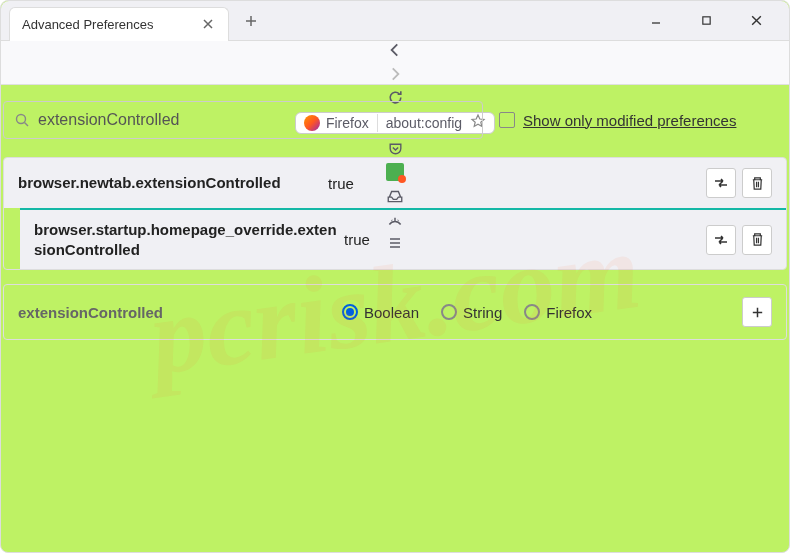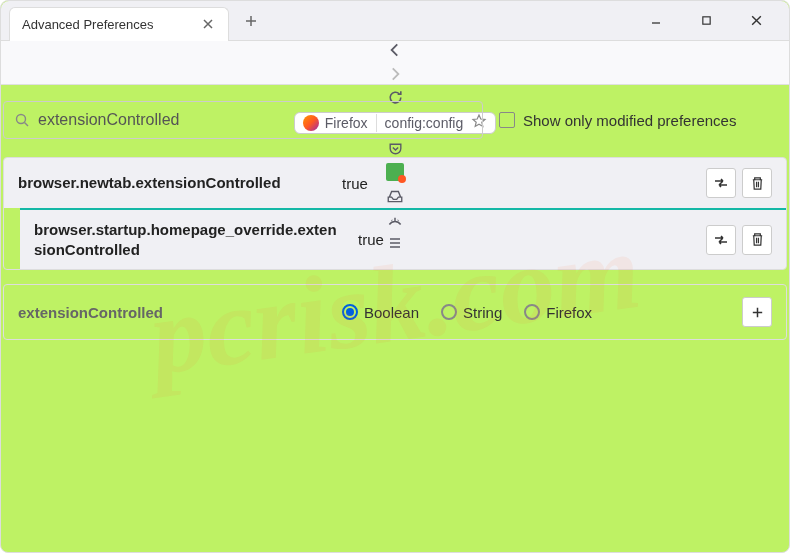--- a/index.html
+++ b/index.html
@@ -27,25 +27,25 @@
 .urlbar-star { color: #888; }
 .toolbar-icon { width: 32px; height: 32px; display: flex; align-items: center; justify-content: center; color: #5b5b66; cursor: pointer; border-radius: 4px; }
 .green-icon { color: #4caf50; background: #4caf50; width: 18px; height: 18px; border-radius: 2px; position: relative; }
 .green-icon::after { content:''; position:absolute; right:-2px; bottom:-2px; width:8px; height:8px; background:#ff5722; border-radius:50%; }
 
 .content { padding: 16px 2px; }
 .search-row { display: flex; align-items: center; gap: 16px; margin-bottom: 18px; }
 .search-box { flex: 1; display: flex; align-items: center; border: 1px solid #ccc; border-radius: 4px; height: 38px; padding: 0 10px; max-width: 480px; }
 .search-box svg { color: #888; flex-shrink: 0; }
 .search-input { border: none; outline: none; font-size: 16px; color: #555; flex: 1; margin-left: 8px; background: transparent; }
-.checkbox-row { display: flex; align-items: center; gap: 8px; font-size: 15px; color: #333; }
+.checkbox-row { display: flex; align-items: center; gap: 8px; font-size: 15px; color: #333; text-decoration: underline; }
 .checkbox { width: 16px; height: 16px; border: 1px solid #888; border-radius: 2px; }
 
 .pref-table { border: 1px solid #ddd; border-radius: 4px; overflow: hidden; margin-bottom: 14px; }
-.pref-row { display: flex; align-items: center; padding: 10px 14px; background: #f0f0f4; gap: 14px; }
+.pref-row { display: flex; align-items: center; padding: 10px 14px; background: #f0f0f4; gap: 0; }
 .pref-row + .pref-row { border-top: 2px solid #14b8a6; margin-left: 16px; }
 .pref-name { font-weight: 700; font-size: 15px; color: #222; width: 310px; word-break: break-all; line-height: 1.3; }
 .pref-value { font-weight: 400; font-size: 15px; color: #222; flex: 1; }
 .pref-actions { display: flex; gap: 6px; }
 .icon-btn { width: 30px; height: 30px; display: flex; align-items: center; justify-content: center; border: 1px solid #ccc; border-radius: 3px; background: #fff; cursor: pointer; color: #333; }
 
 .new-pref { border: 1px solid #ddd; border-radius: 4px; display: flex; align-items: center; padding: 12px 14px; gap: 14px; }
 .new-pref-name { font-weight: 700; font-size: 15px; color: #666; width: 310px; }
 .radio-group { display: flex; gap: 22px; flex: 1; align-items: center; }
 .radio-opt { display: flex; align-items: center; gap: 6px; font-size: 15px; color: #333; cursor: pointer; }
@@ -108,21 +108,21 @@
       <svg width="17" height="17" viewBox="0 0 16 16">
           <path d="M13 8 A5 5 0 1 1 11.5 4.5 M13 2 L13 5 L10 5" stroke="currentColor" stroke-width="1.5" fill="none"></path>
         </svg>
     </div>
     <div class="urlbar">
       <div class="urlbar-identity">
         <span class="firefox-logo"></span>
         <span>Firefox</span>
       </div>
       <div class="urlbar-sep"></div>
-      <span class="urlbar-text">config:config</span>
+      <span class="urlbar-text">about:config</span>
       <span class="urlbar-star">
         <svg width="16" height="16" viewBox="0 0 16 16">
             <path d="M8 2 L9.8 6 L14 6.4 L10.8 9.2 L11.8 13.4 L8 11.2 L4.2 13.4 L5.2 9.2 L2 6.4 L6.2 6 Z" stroke="currentColor" stroke-width="1.2" fill="none"></path>
           </svg>
       </span>
     </div>
     <div class="toolbar-icon">
       <svg width="17" height="17" viewBox="0 0 16 16">
           <path d="M3 4 L13 4 L13 8 A5 5 0 0 1 3 8 Z M5.5 7 L8 9.5 L10.5 7" stroke="currentColor" stroke-width="1.3" fill="none"></path>
         </svg>

